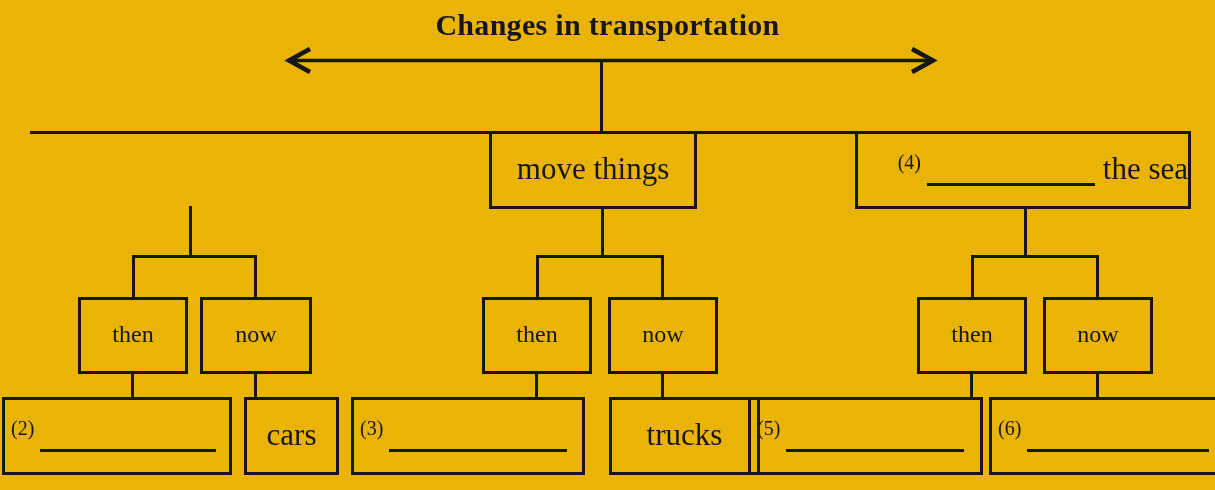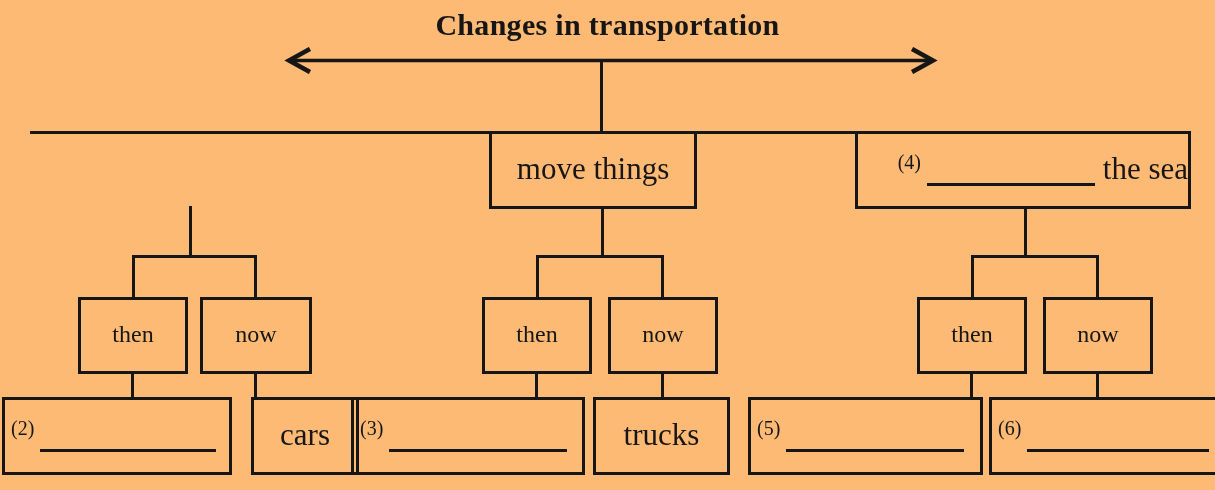--- a/index.html
+++ b/index.html
@@ -1,18 +1,18 @@
 <!DOCTYPE html>
 <html><head>
 <meta charset="utf-8">
 <style>
   html,body { margin:0; padding:0; }
   .stage {
     position:relative; width:1215px; height:490px;
-    background:#fdba74; overflow:hidden;
+    background:#eab308; overflow:hidden;
     font-family:"Liberation Serif","DejaVu Serif",serif;
     color:#161616;
   }
   .title {
     position:absolute; top:8px; left:0; width:1215px;
     text-align:center; font-weight:bold; font-size:30px;
     letter-spacing:0.3px;
   }
   .arrow { position:absolute; left:282px; top:47px; }
   .line { position:absolute; background:#161616; }
@@ -85,29 +85,29 @@
   <div class="line" style="left:254px; top:371px; width:3px; height:29px;"></div>
   <div class="line" style="left:535px; top:371px; width:3px; height:29px;"></div>
   <div class="line" style="left:661px; top:371px; width:3px; height:29px;"></div>
   <div class="line" style="left:970px; top:371px; width:3px; height:29px;"></div>
   <div class="line" style="left:1096px; top:371px; width:3px; height:29px;"></div>
 
   <div class="box leaf" style="left:2px; width:230px;">
     <span class="supnum" style="margin-left:6px;">(2)</span><span class="blank" style="width:176px;"></span>
   </div>
 
-  <div class="box leaf center" style="left:251px; width:108px;">
+  <div class="box leaf center" style="left:244px; width:95px;">
     <span>cars</span>
   </div>
 
   <div class="box leaf" style="left:351px; width:234px;">
     <span class="supnum" style="margin-left:6px;">(3)</span><span class="blank" style="width:178px;"></span>
   </div>
 
-  <div class="box leaf center" style="left:593px; width:137px;">
+  <div class="box leaf center" style="left:609px; width:151px;">
     <span>trucks</span>
   </div>
 
   <div class="box leaf" style="left:748px; width:235px;">
     <span class="supnum" style="margin-left:6px;">(5)</span><span class="blank" style="width:178px;"></span>
   </div>
 
   <div class="box leaf" style="left:989px; width:240px;">
     <span class="supnum" style="margin-left:6px;">(6)</span><span class="blank" style="width:182px;"></span>
   </div>

